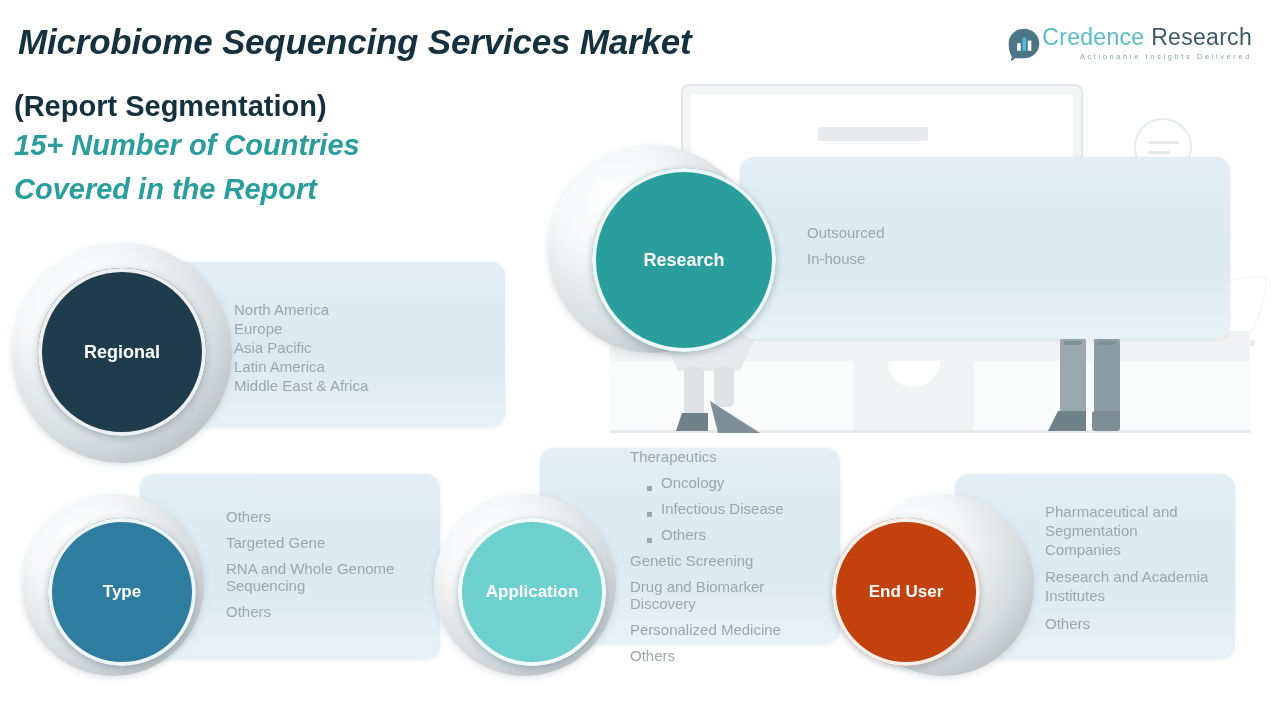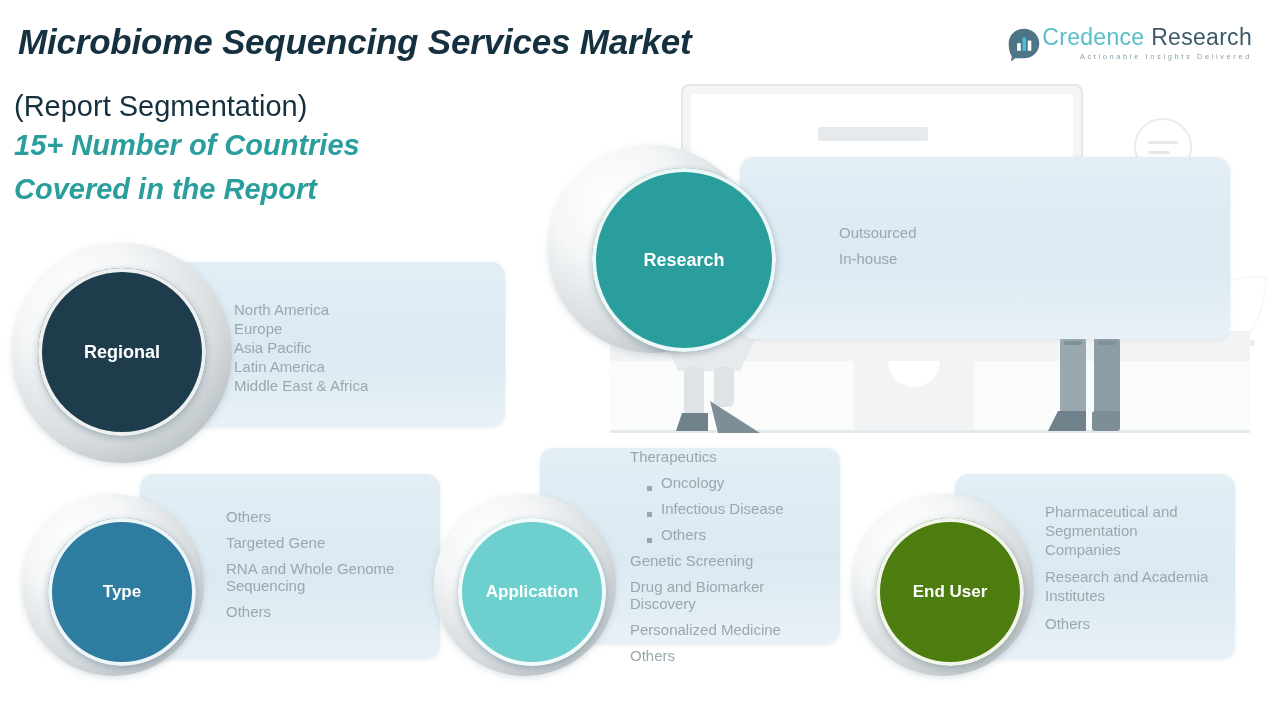--- a/index.html
+++ b/index.html
@@ -29,21 +29,21 @@
     font-style: italic;
     color: #15313f;
     letter-spacing: -0.2px;
     white-space: nowrap;
   }
   .title-sub1 {
     position: absolute;
     left: 14px;
     top: 90px;
     font-size: 29px;
-    font-weight: normal;
+    font-weight: bold;
     color: #15313f;
     white-space: nowrap;
   }
   .title-sub2 {
     position: absolute;
     left: 14px;
     top: 129px;
     font-size: 29px;
     font-weight: bold;
     font-style: italic;
@@ -230,21 +230,21 @@
       <div class="item">Middle East &amp; Africa</div>
     </div>
   </div>
 
   <div class="segment">
     <div class="panel" style="left:740px; top:157px; width:490px; height:182px;"></div>
     <div class="ring" style="left:548px; top:145px; width:208px; height:208px;"></div>
     <div class="disc" style="left:592px; top:168px; width:184px; height:184px; background:#2a9d9d; font-size:18px;">
       <span>Research</span>
     </div>
-    <div class="list loose" style="left:807px; top:224px; width:300px; font-size:15px;margin-left:32px;">
+    <div class="list loose" style="left:807px; top:224px; width:300px; font-size:15px;">
       <div class="item">Outsourced</div>
       <div class="item">In-house</div>
     </div>
   </div>
 
   <div class="segment">
     <div class="panel" style="left:140px; top:474px; width:300px; height:185px;"></div>
     <div class="ring" style="left:22px; top:494px; width:182px; height:182px;"></div>
     <div class="disc" style="left:48px; top:518px; width:148px; height:148px; background:#2e7da0; font-size:17px;">
       <span>Type</span>
@@ -282,21 +282,21 @@
       <div class="item">Drug and Biomarker
 Discovery</div>
       <div class="item">Personalized Medicine</div>
       <div class="item">Others</div>
     </div>
   </div>
 
   <div class="segment">
     <div class="panel" style="left:955px; top:474px; width:280px; height:185px;"></div>
     <div class="ring" style="left:852px; top:494px; width:182px; height:182px;"></div>
-    <div class="disc" style="left:876px; top:518px; width:148px; height:148px; background:#4d7c0f; font-size:17px;">
+    <div class="disc" style="left:832px; top:518px; width:148px; height:148px; background:#c2410c; font-size:17px;">
       <span>End User</span>
     </div>
     <div class="list loose" style="left:1045px; top:503px; width:195px; font-size:15px; line-height:1.25;">
       <div class="item">Pharmaceutical and
 Segmentation
 Companies</div>
       <div class="item">Research and Academia
 Institutes</div>
       <div class="item">Others</div>
     </div>

